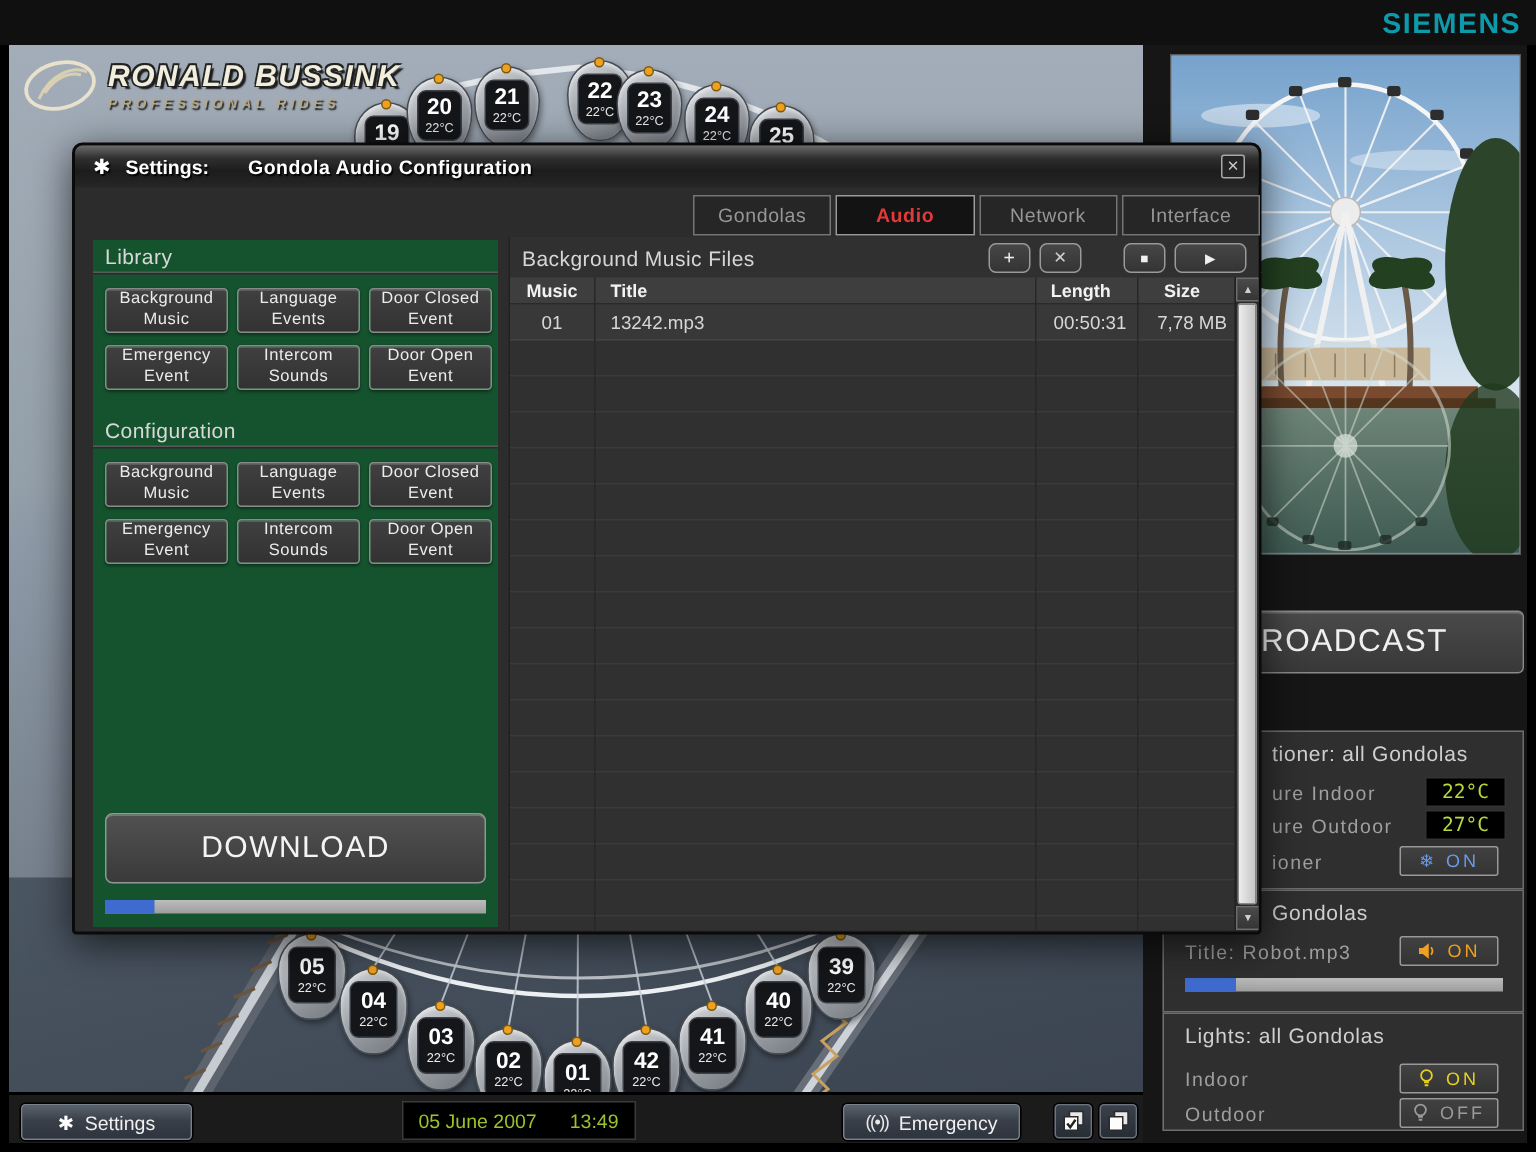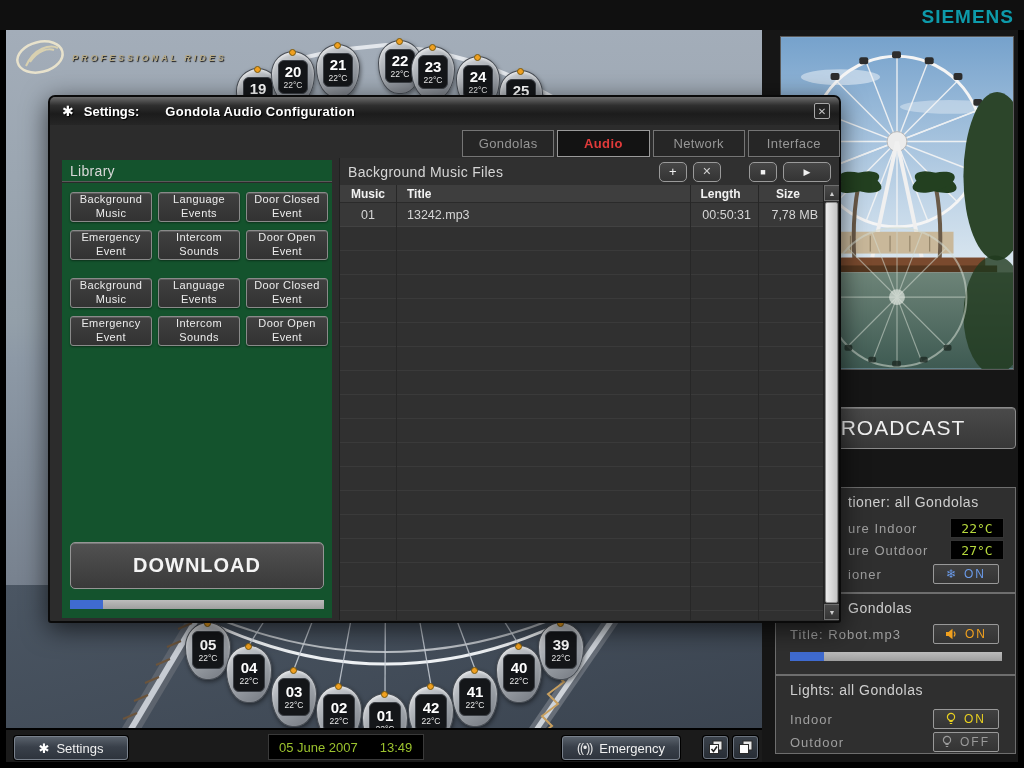--- a/index.html
+++ b/index.html
@@ -92,21 +92,21 @@
 
   .leftpanel{position:absolute;left:12px;top:63px;width:270px;height:458px;background:#14532d;padding:0;}
   .sec-head{height:22px;padding:3px 8px 0 8px;font-size:14px;color:#d8d8d8;letter-spacing:.3px;
             border-bottom:1px solid #5a5a5a;box-shadow:0 1px 0 #2a2a2a;margin-bottom:8px;}
   .btn-grid{display:grid;grid-template-columns:repeat(3,82px);gap:8px 6px;padding:2px 0 0 8px;margin-bottom:16px;}
   .libbtn{height:30px;background:linear-gradient(#404040,#323232);border:1px solid #8a8a8a;border-radius:3px;
           color:#ececec;font-size:11px;line-height:1.25;letter-spacing:.4px;display:flex;align-items:center;
           justify-content:center;text-align:center;box-shadow:inset 0 1px 0 rgba(255,255,255,.14),0 1px 2px rgba(0,0,0,.4);}
   .download{position:absolute;left:8px;top:382px;width:254px;height:47px;background:linear-gradient(#515151,#3a3a3a);
             border:1px solid #959595;border-radius:5px;color:#f4f4f4;font-size:20px;letter-spacing:1px;
-            display:flex;align-items:center;justify-content:center;box-shadow:inset 0 1px 0 rgba(255,255,255,.22);font-weight:bold;}
+            display:flex;align-items:center;justify-content:center;box-shadow:inset 0 1px 0 rgba(255,255,255,.22);}
   .pbar.dl{position:absolute;left:8px;top:440px;width:254px;}
 
   .tablepanel{position:absolute;left:289px;top:61px;width:500px;height:462px;background:#303030;border-left:1px solid #202020;overflow:hidden;}
   .tp-head{height:27px;display:flex;align-items:center;padding:0 8px;color:#d6d6d6;font-size:14px;letter-spacing:.3px;}
   .tools{margin-left:auto;display:flex;align-items:center;gap:6px;}
   .tools .sp{width:16px;}
   .tbtn{width:28px;height:20px;background:linear-gradient(#464646,#343434);border:1px solid #9a9a9a;border-radius:5px;
         color:#f0f0f0;display:flex;align-items:center;justify-content:center;font-size:13px;}
   .tbtn.play{width:48px;font-size:9px;} .tbtn.stop{font-size:9px;} .tbtn.rm{font-size:11px;color:#d0d0d0;}
   .thead{position:absolute;left:0;top:27px;width:483px;height:18px;background:#3e3e3e;display:flex;
@@ -178,20 +178,21 @@
       <line x1="510" y1="768" x2="627" y2="598" stroke="#ced3d9" stroke-width="5"></line>
       <polyline points="536,738 552,726 542,716 558,704 548,694 564,682 554,672 570,660" fill="none" stroke="#c8a060" stroke-width="2"></polyline>
     </svg>
 
     <div class="logo">
       <svg width="52" height="38" viewBox="0 0 52 38">
         <ellipse cx="26" cy="19" rx="23" ry="15" fill="none" stroke="#e8e2cc" stroke-width="2.5" transform="rotate(-14 26 19)"></ellipse>
         <path d="M12,28 C20,10 36,6 44,10 M16,24 C24,12 34,10 40,12" fill="none" stroke="#d8d0b0" stroke-width="2"></path>
       </svg>
       <div>
+        <div class="l1">RONALD BUSSINK</div>
         <div class="l2">PROFESSIONAL RIDES</div>
       </div>
     </div>
 
     <div id="gondolas" style="position:absolute;inset:0;">
         <div class="gondola sm" style="left: 230px; top: 38px;">
           <span class="g-shell"></span>
           <span class="g-dot"></span>
           <span class="g-screen">
             <span class="g-num">19</span>
@@ -525,20 +526,21 @@
     <div class="leftpanel">
       <div class="sec-head">Library</div>
       <div class="btn-grid" id="lib-grid">
           <div class="libbtn">Background Music</div>
           <div class="libbtn">Language Events</div>
           <div class="libbtn">Door Closed Event</div>
           <div class="libbtn">Emergency Event</div>
           <div class="libbtn">Intercom Sounds</div>
           <div class="libbtn">Door Open Event</div>
         </div>
+      <div class="sec-head">Configuration</div>
       <div class="btn-grid" id="cfg-grid">
           <div class="libbtn">Background Music</div>
           <div class="libbtn">Language Events</div>
           <div class="libbtn">Door Closed Event</div>
           <div class="libbtn">Emergency Event</div>
           <div class="libbtn">Intercom Sounds</div>
           <div class="libbtn">Door Open Event</div>
         </div>
       <div class="download">DOWNLOAD</div>
       <div class="pbar dl">

